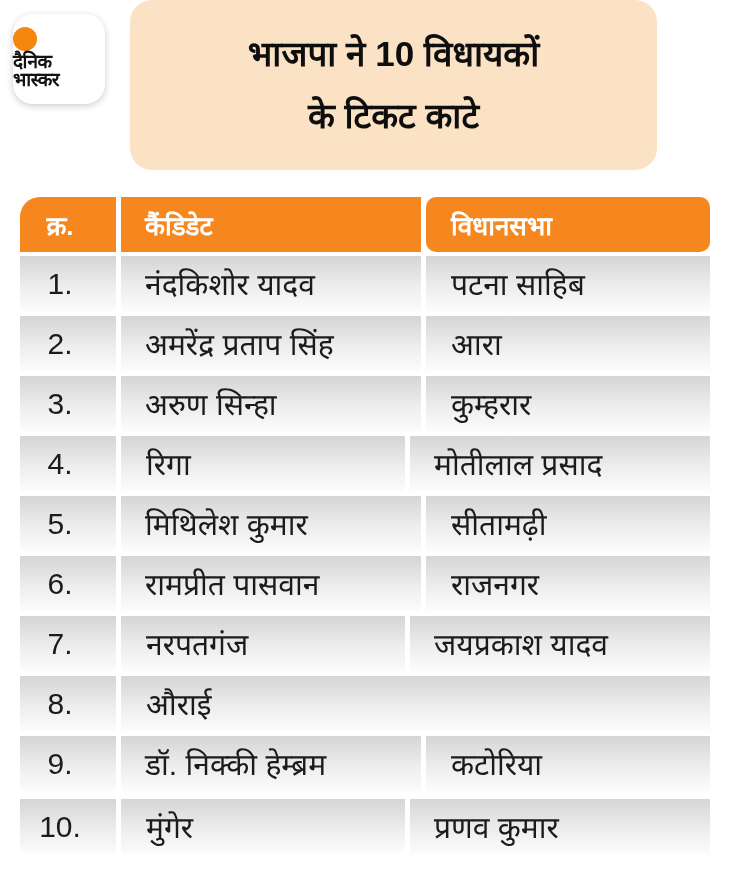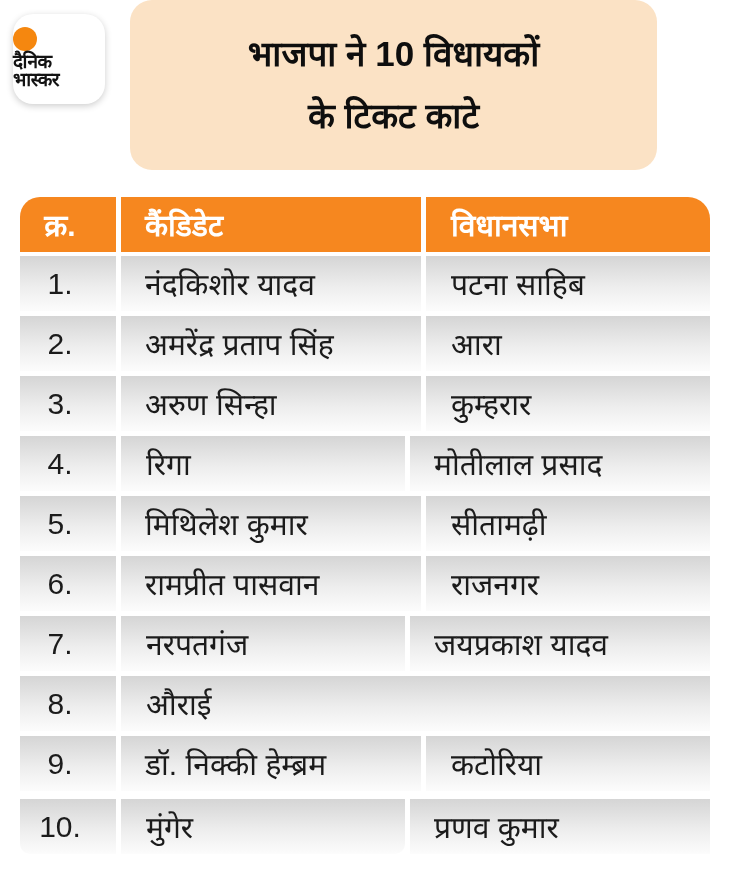--- a/index.html
+++ b/index.html
@@ -83,21 +83,21 @@
   .thead {
     display: flex;
     gap: 5px;
     height: 55px;
     margin-bottom: 4px;
   }
   .hcell {
     background: #F6871F;
     color: #ffffff;
     font-weight: 700;
-    font-size: 30px;
+    font-size: 26px;
     display: flex;
     align-items: center;
   }
   .trow {
     display: flex;
     gap: 5px;
     height: 55px;
     margin-bottom: 5px;
   }
   .trow:last-child { margin-bottom: 0; margin-top: 8px; }
@@ -118,21 +118,21 @@
     width: 300px;
     padding-left: 24px;
     box-sizing: border-box;
   }
   .c3 {
     flex: 1;
     padding-left: 25px;
     box-sizing: border-box;
   }
   .hcell.c1 { border-top-left-radius: 20px; }
-  .hcell.c3 { border-top-right-radius: 22px; }
+  .hcell.c3 { border-top-right-radius: 22px; border-radius: 10px; }
   .trow.last .c1 { border-bottom-left-radius: 10px; }
   .trow.last .c3 { border-bottom-right-radius: 10px; }
 </style>
 </head>
 <body>
 
 <div class="canvas">
 
   <div class="logo">
     <div class="logo-dot"></div>

